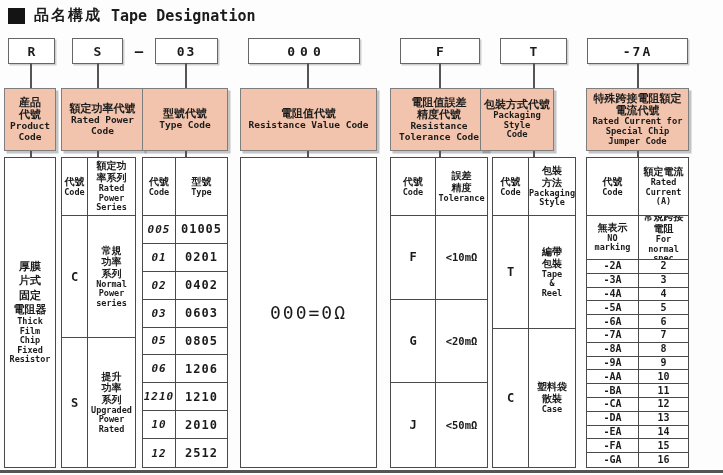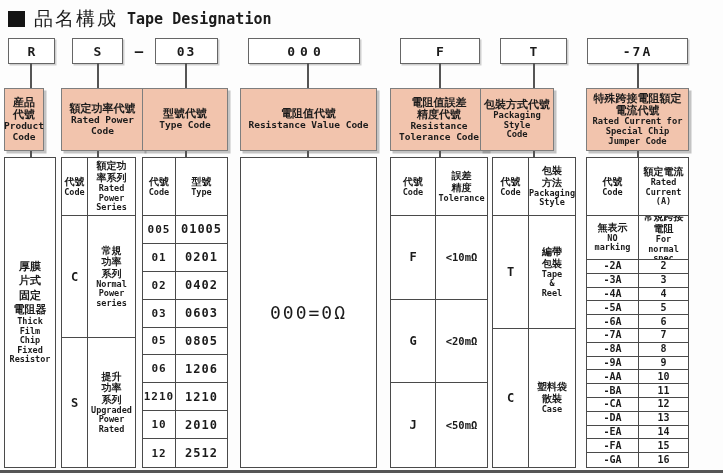--- a/index.html
+++ b/index.html
@@ -10,21 +10,21 @@
   }
   html,body{margin:0;padding:0;background:#e8e8e8;}
   .page{
     position:relative;width:723px;height:475px;background:#fdfdfd;
     font-family:"DejaVu Sans Mono","DejaVu Sans",sans-serif;
     color:var(--txt);overflow:hidden;
   }
   
   .title{position:absolute;left:8px;top:6px;display:flex;align-items:center;gap:9px;}
   .sq{width:17px;height:16px;background:#141414;}
-  .t-zh{font-size:19px;font-weight:normal;letter-spacing:2px;}
+  .t-zh{font-size:15px;font-weight:bold;letter-spacing:2px;}
   .t-en{font-size:15px;font-weight:bold;}
   
   .cbox{
     position:absolute;top:38px;height:26px;box-sizing:border-box;
     border:1.5px solid #666;background:#fff;
     display:flex;align-items:center;justify-content:center;
     font-size:13px;font-weight:bold;box-shadow:1.5px 1.5px 0 rgba(70,70,70,.25);
   }
   .ls2{letter-spacing:2px;} .ls4{letter-spacing:5px;text-indent:5px;}
   .dash{
@@ -54,21 +54,21 @@
     display:flex;flex-direction:column;align-items:center;justify-content:center;
     text-align:center;box-sizing:border-box;white-space:pre-line;overflow:hidden;
   }
   .br{border-right:1.4px solid var(--ln);}
   .bb{border-bottom:1.4px solid var(--ln);}
   .full{width:100%;height:100%;}
   .zh{font-size:10px;font-weight:bold;line-height:1.18;}
   .en{font-size:8.5px;font-weight:bold;line-height:1.12;}
   .zh-lg{font-size:11px;font-weight:bold;line-height:1.3;}
   .code-cell{font-size:12px;font-weight:bold;}
-  .num{font-size:11px;font-weight:bold;letter-spacing:1px;}
+  .num{font-size:11px;font-weight:bold;letter-spacing:1px;font-style:italic;}
   .num-lg{font-size:12px;font-weight:bold;letter-spacing:1px;}
   .ohm{font-size:10.5px;font-weight:bold;}
   .rv{font-size:18px;font-weight:normal;letter-spacing:2px;}
   .srow{font-size:10px;font-weight:bold;line-height:1;}
   .rule{position:absolute;left:0;top:470px;width:723px;height:2.5px;background:#555;}
 </style>
 </head>
 <body>
 
 <div class="page">
@@ -89,21 +89,21 @@
   <div class="cbox ls2" style="left:587px;width:101px;">-7A</div>
 
   <div class="vline" style="left:30px;top:63px;height:25px;"></div>
   <div class="vline" style="left:97px;top:63px;height:25px;"></div>
   <div class="vline" style="left:185px;top:63px;height:25px;"></div>
   <div class="vline" style="left:307px;top:63px;height:25px;"></div>
   <div class="vline" style="left:439px;top:63px;height:25px;"></div>
   <div class="vline" style="left:533px;top:63px;height:25px;"></div>
   <div class="vline" style="left:637px;top:63px;height:25px;"></div>
 
-  <div class="hbox" style="left:4px;width:40px;">
+  <div class="hbox" style="left:4px;width:52px;">
     <span class="zh">産品
 代號</span>
     <span class="en">Product
 Code</span>
   </div>
   <div class="hbox" style="left:61px;width:83px;">
     <span class="zh">額定功率代號</span>
     <span class="en">Rated Power
 Code</span>
   </div>

